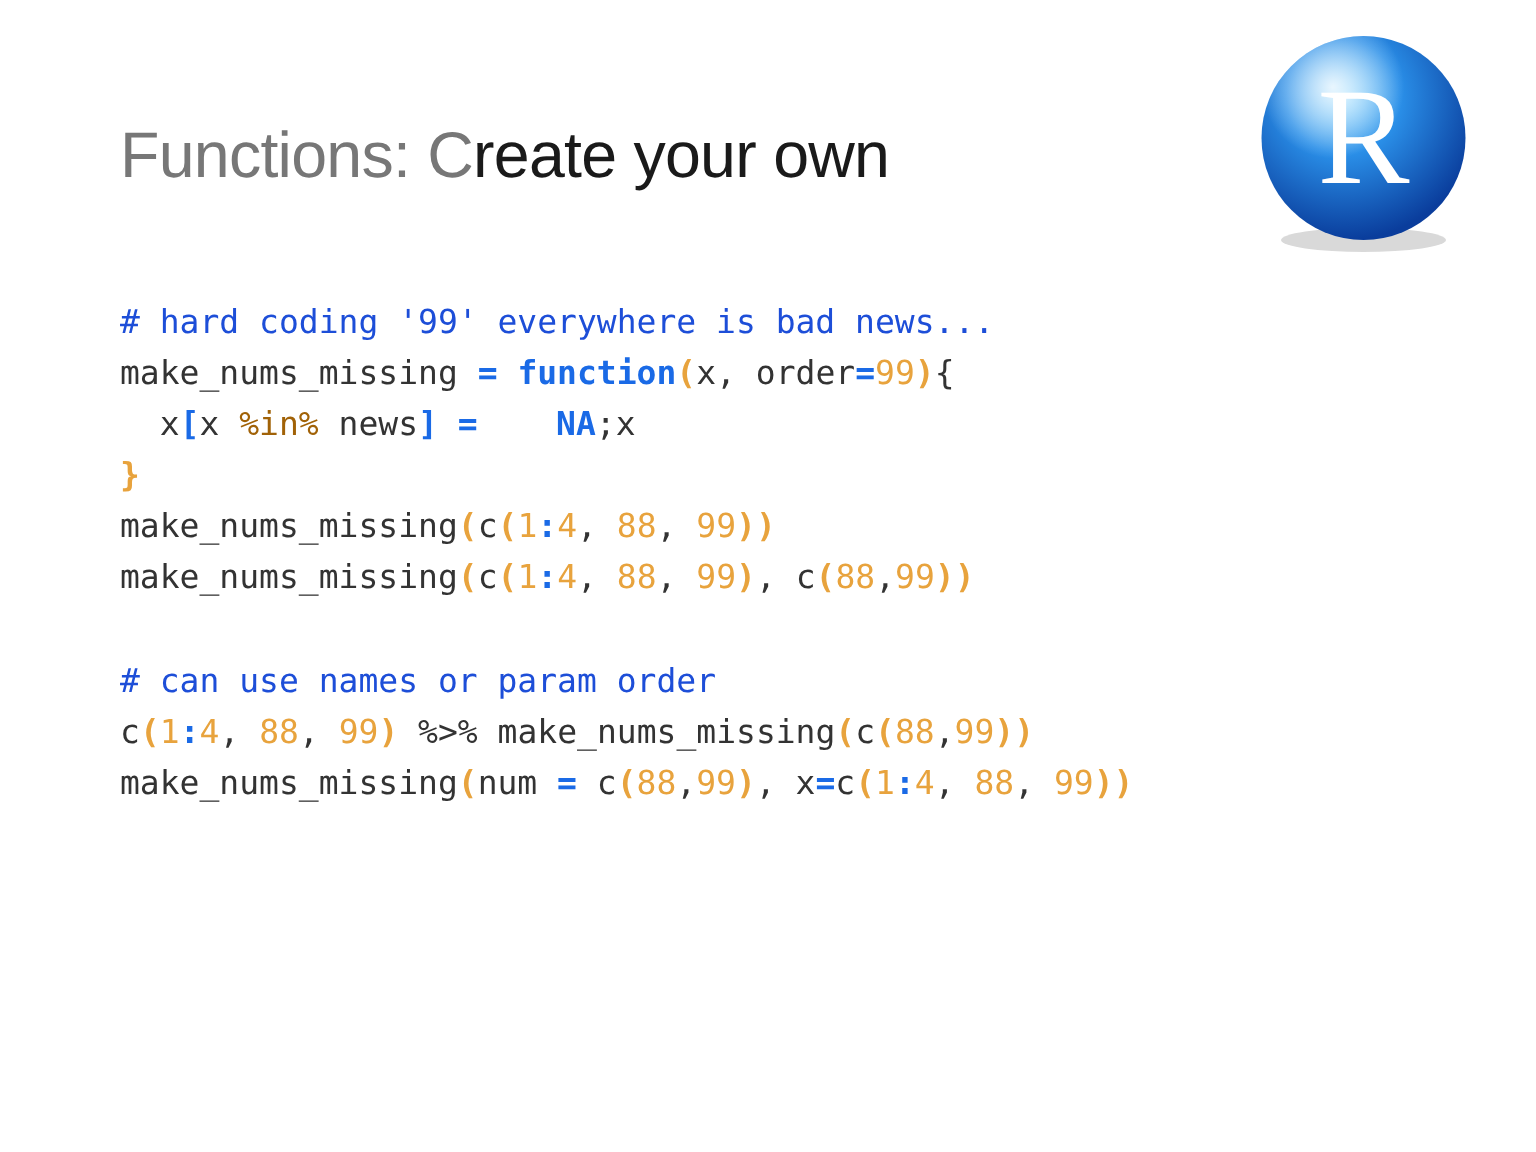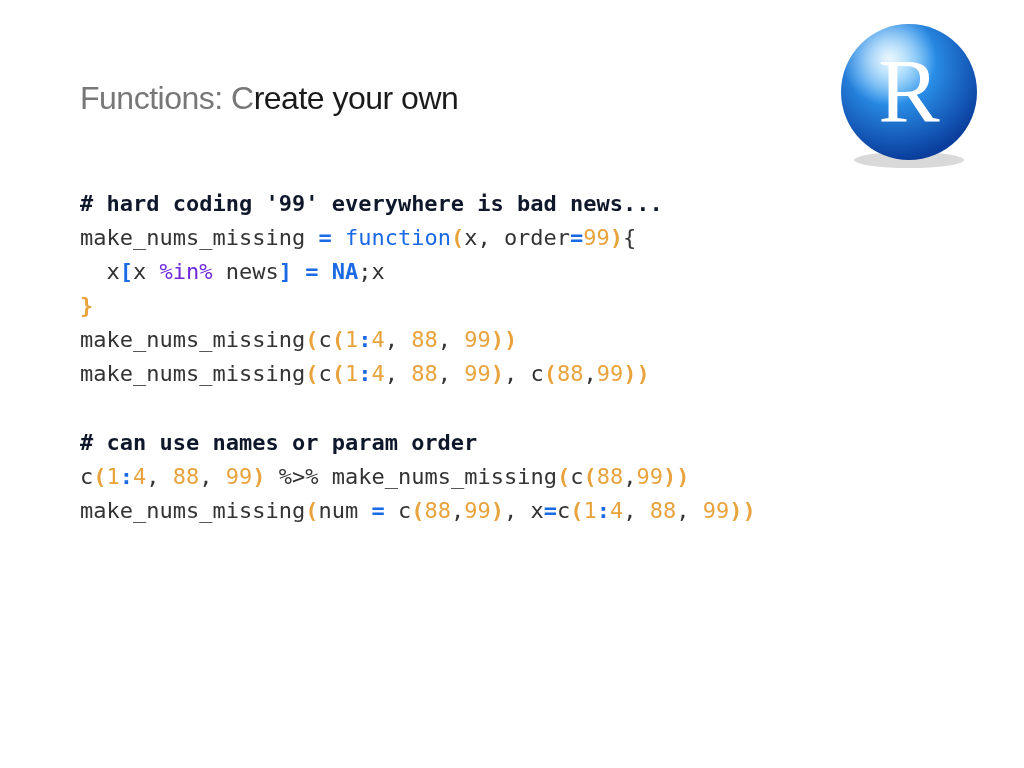--- a/index.html
+++ b/index.html
@@ -19,43 +19,43 @@
   }
   .r-logo {
     position: absolute;
     top: 20px;
     right: 40px;
     width: 150px;
     height: 150px;
   }
   .r-logo svg { width: 100%; height: 100%; }
   h1.title {
-    font-size: 32px;
+    font-size: 43px;
     font-weight: 400;
     color: #1a1a1a;
     margin-bottom: 70px;
     letter-spacing: -0.5px;
   }
   h1.title .prefix { color: #777; font-weight: 300; }
   .code {
     font-family: "Consolas", "Menlo", "DejaVu Sans Mono", monospace;
     font-size: 22px;
     line-height: 1.55;
     color: #333;
     white-space: pre;
   }
-  .tok-comment { color: #0f172a; font-weight: bold; }
-  .tok-keyword { color: #1a6ae6; font-weight: normal; }
+  .tok-comment { color: #1d4ed8; }
+  .tok-keyword { color: #1a6ae6; font-weight: bold; }
   .tok-assign  { color: #1a6ae6; font-weight: bold; }
   .tok-number  { color: #e8a33d; text-align: center; }
   .tok-paren   { color: #e8a33d; font-weight: bold; }
   .tok-bracket { color: #1a6ae6; font-weight: bold; }
-  .tok-na      { color: #1a6ae6; font-weight: bold; }
+  .tok-na      { color: #1a6ae6; font-weight: bold; margin-left: 39px; }
   .tok-op      { color: #1a6ae6; font-weight: bold; }
-  .tok-infix   { color: #6d28d9; text-align: right; }
+  .tok-infix   { color: #a16207; text-align: right; }
 </style>
 </head>
 <body>
 
 <div class="slide">
 
   <div class="r-logo">
     <svg viewBox="0 0 150 150">
       <defs>
         <radialGradient id="gball" cx="40%" cy="30%" r="70%">

